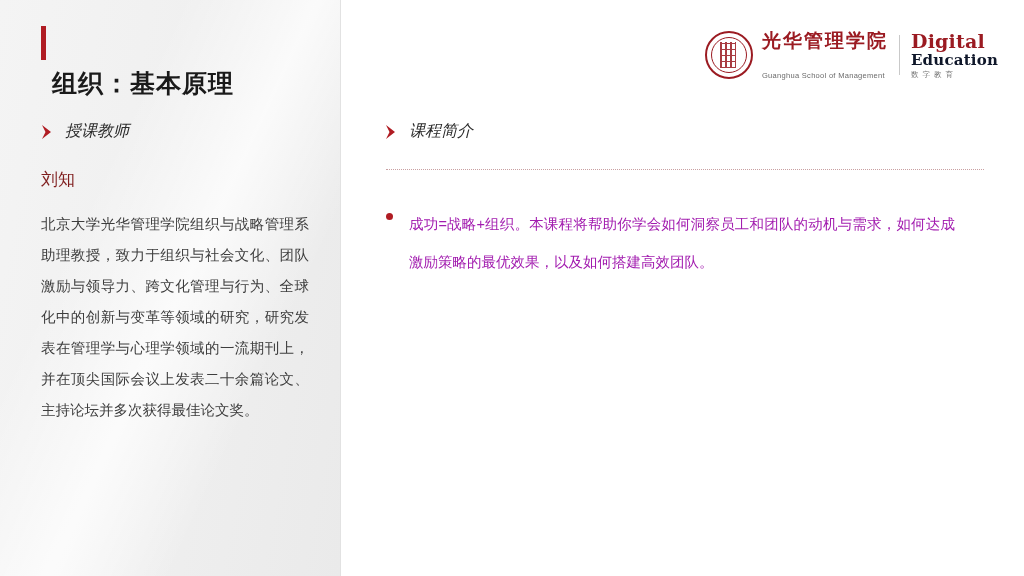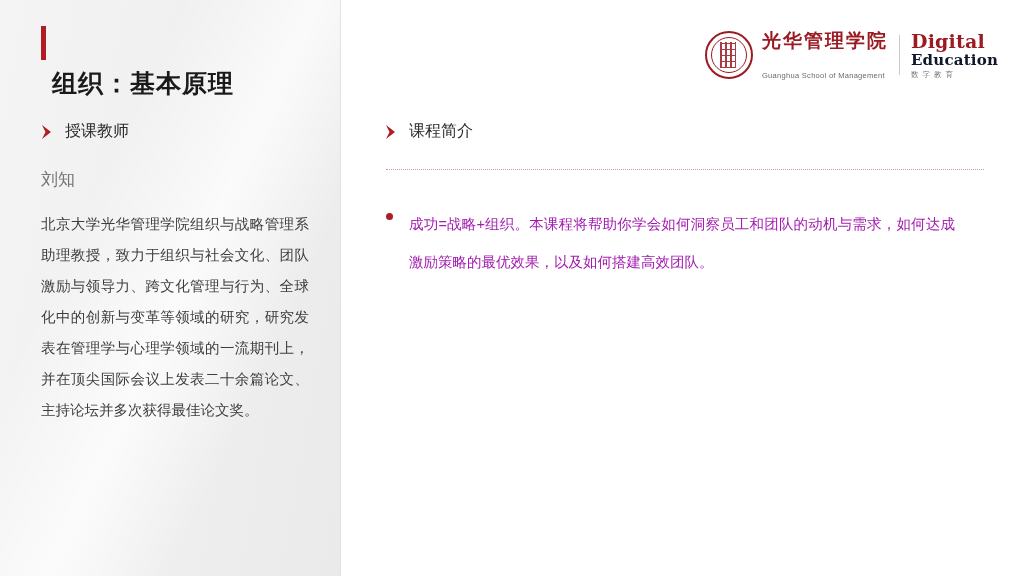--- a/index.html
+++ b/index.html
@@ -151,20 +151,21 @@
     color: #7a7a7a;
     letter-spacing: 4px;
     margin-top: 2px;
   }
 
   
   .section-head {
     position: absolute;
     display: flex;
     align-items: center;
+    font-style: italic;
   }
   .chev {
     width: 14px;
     height: 16px;
     flex: 0 0 auto;
     position: relative;
   }
   .chev svg { display: block; }
   .section-label {
     margin-left: 10px;
@@ -173,21 +174,21 @@
   }
 
   #head-teacher { left: 41px; top: 121px; }
   #head-course  { left: 385px; top: 121px; }
 
   .teacher-name {
     position: absolute;
     left: 41px;
     top: 168px;
     font-size: 17px;
-    color: #737373;
+    color: #7f1d1d;
   }
   .teacher-bio {
     position: absolute;
     left: 41px;
     top: 209px;
     width: 268px;
     font-size: 14.5px;
     color: #3d3d3d;
     line-height: 31px;
     text-align: justify;

